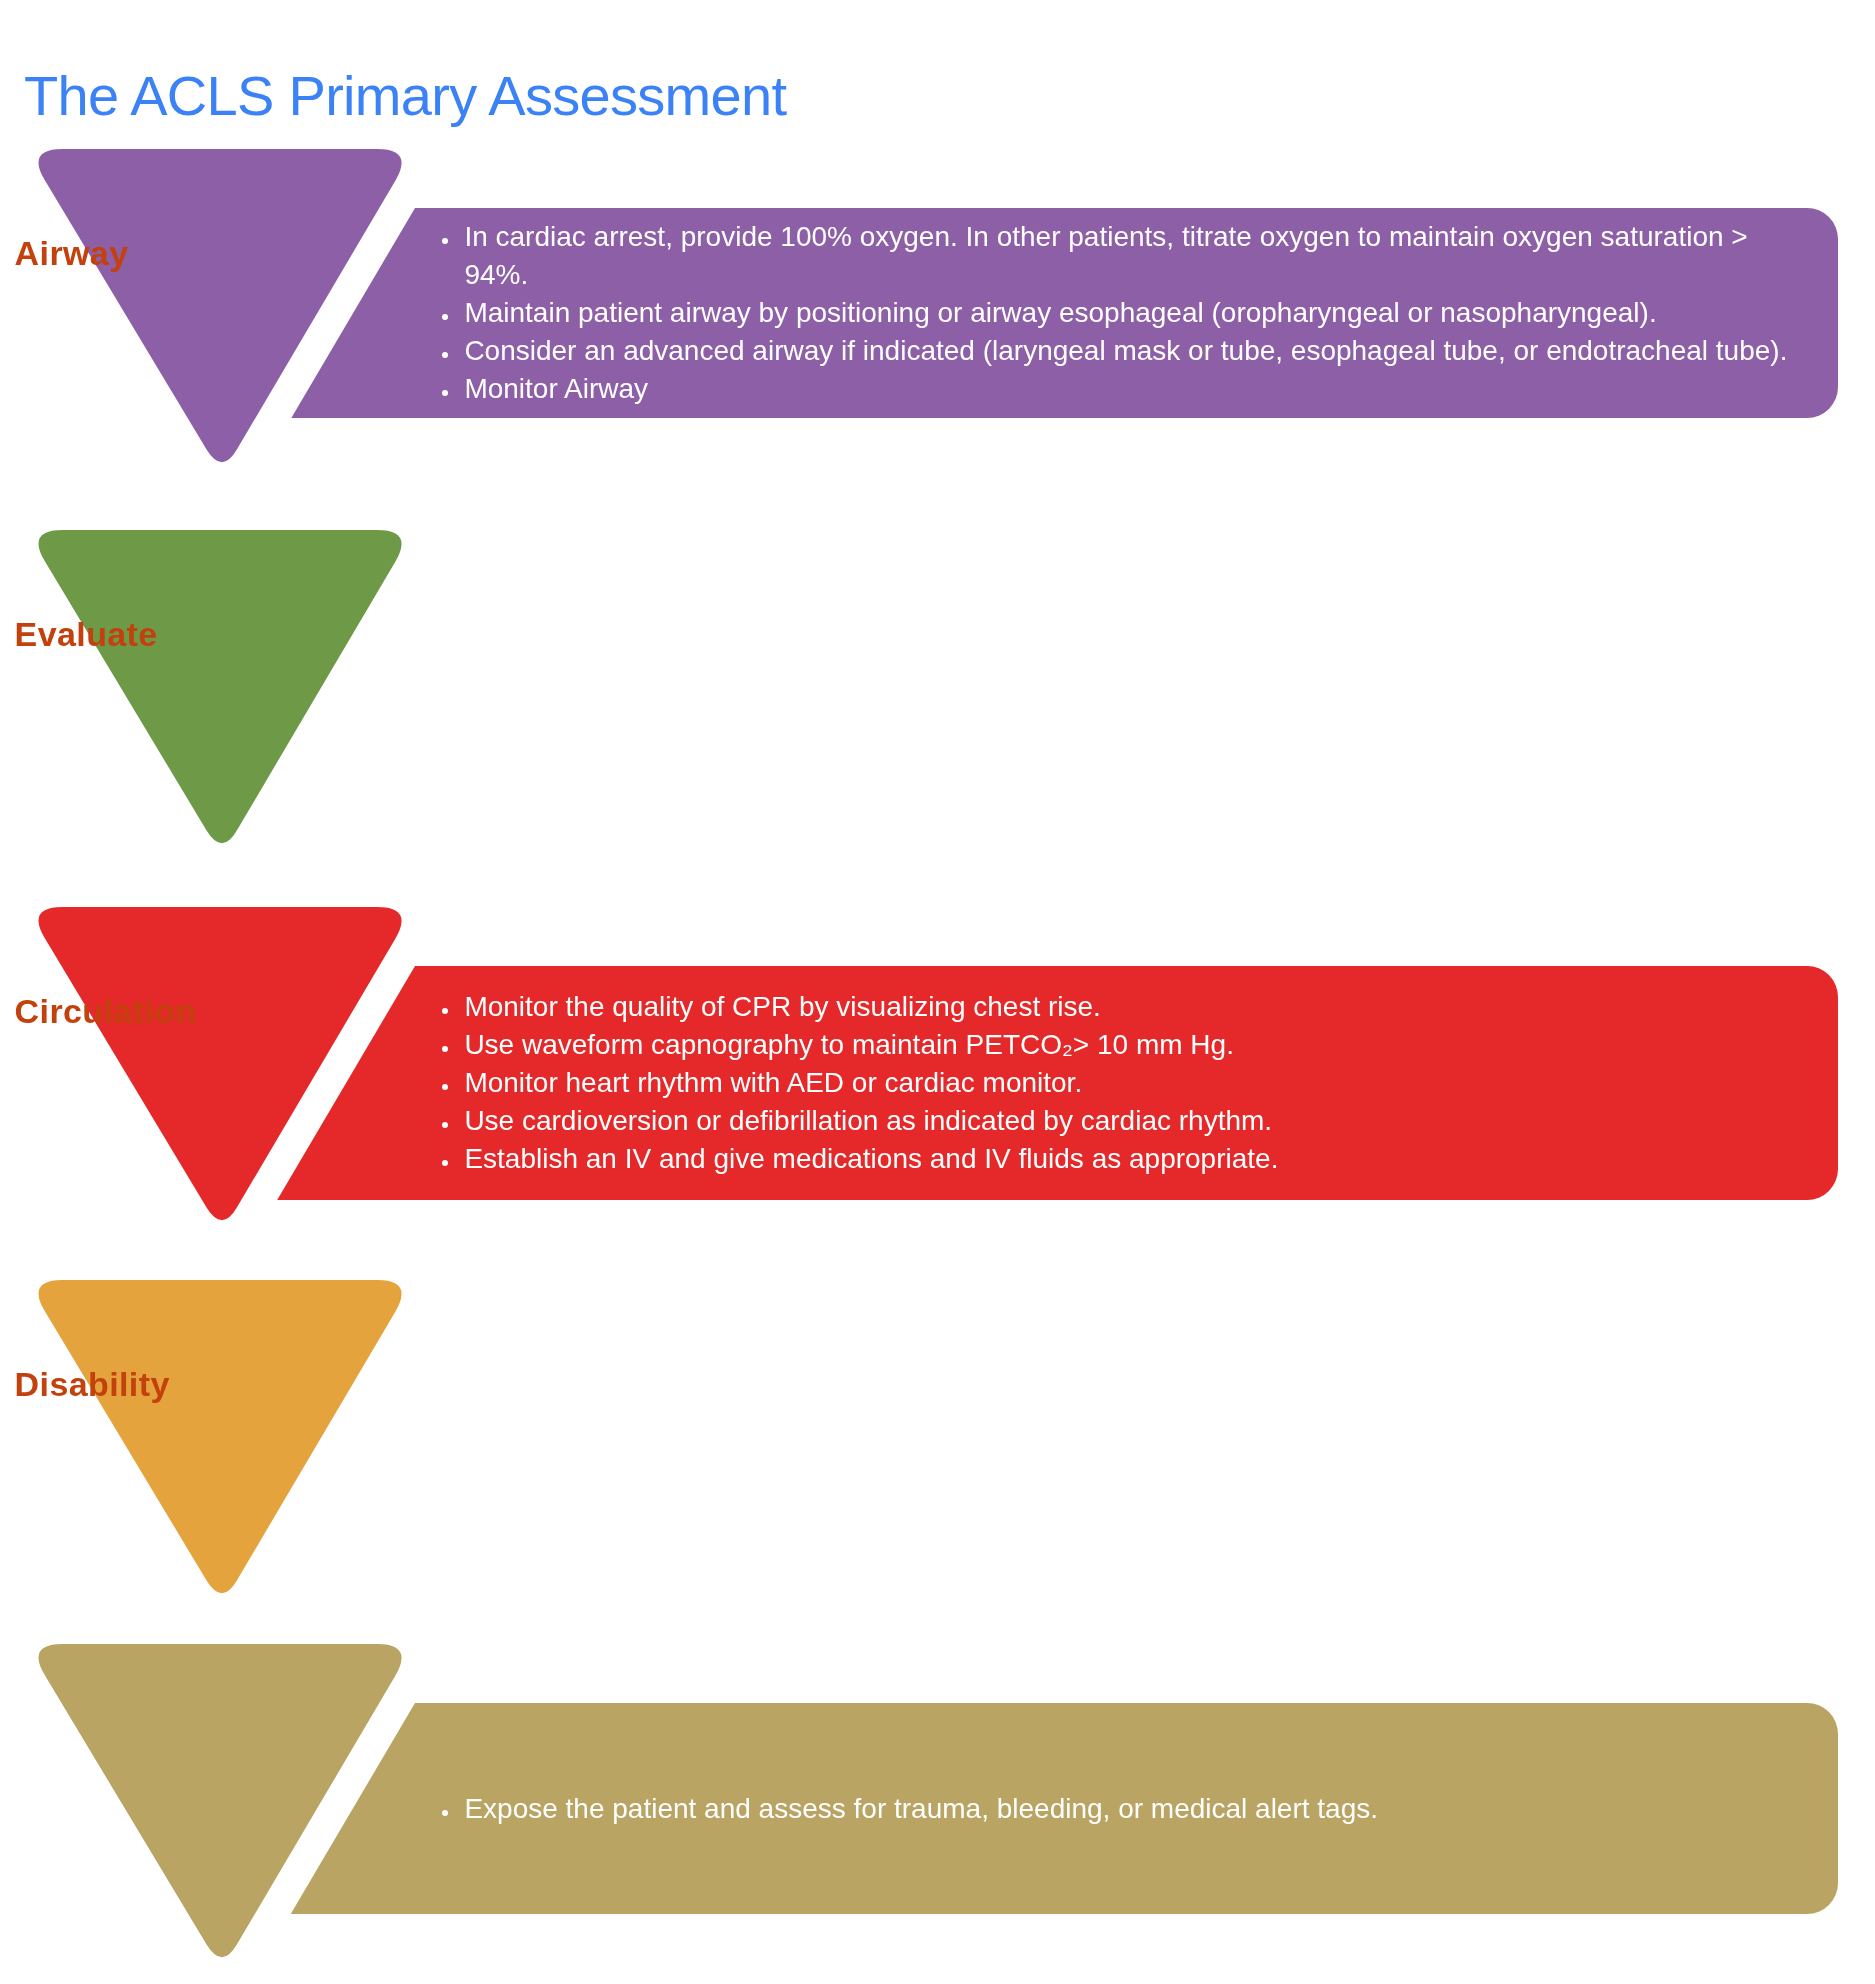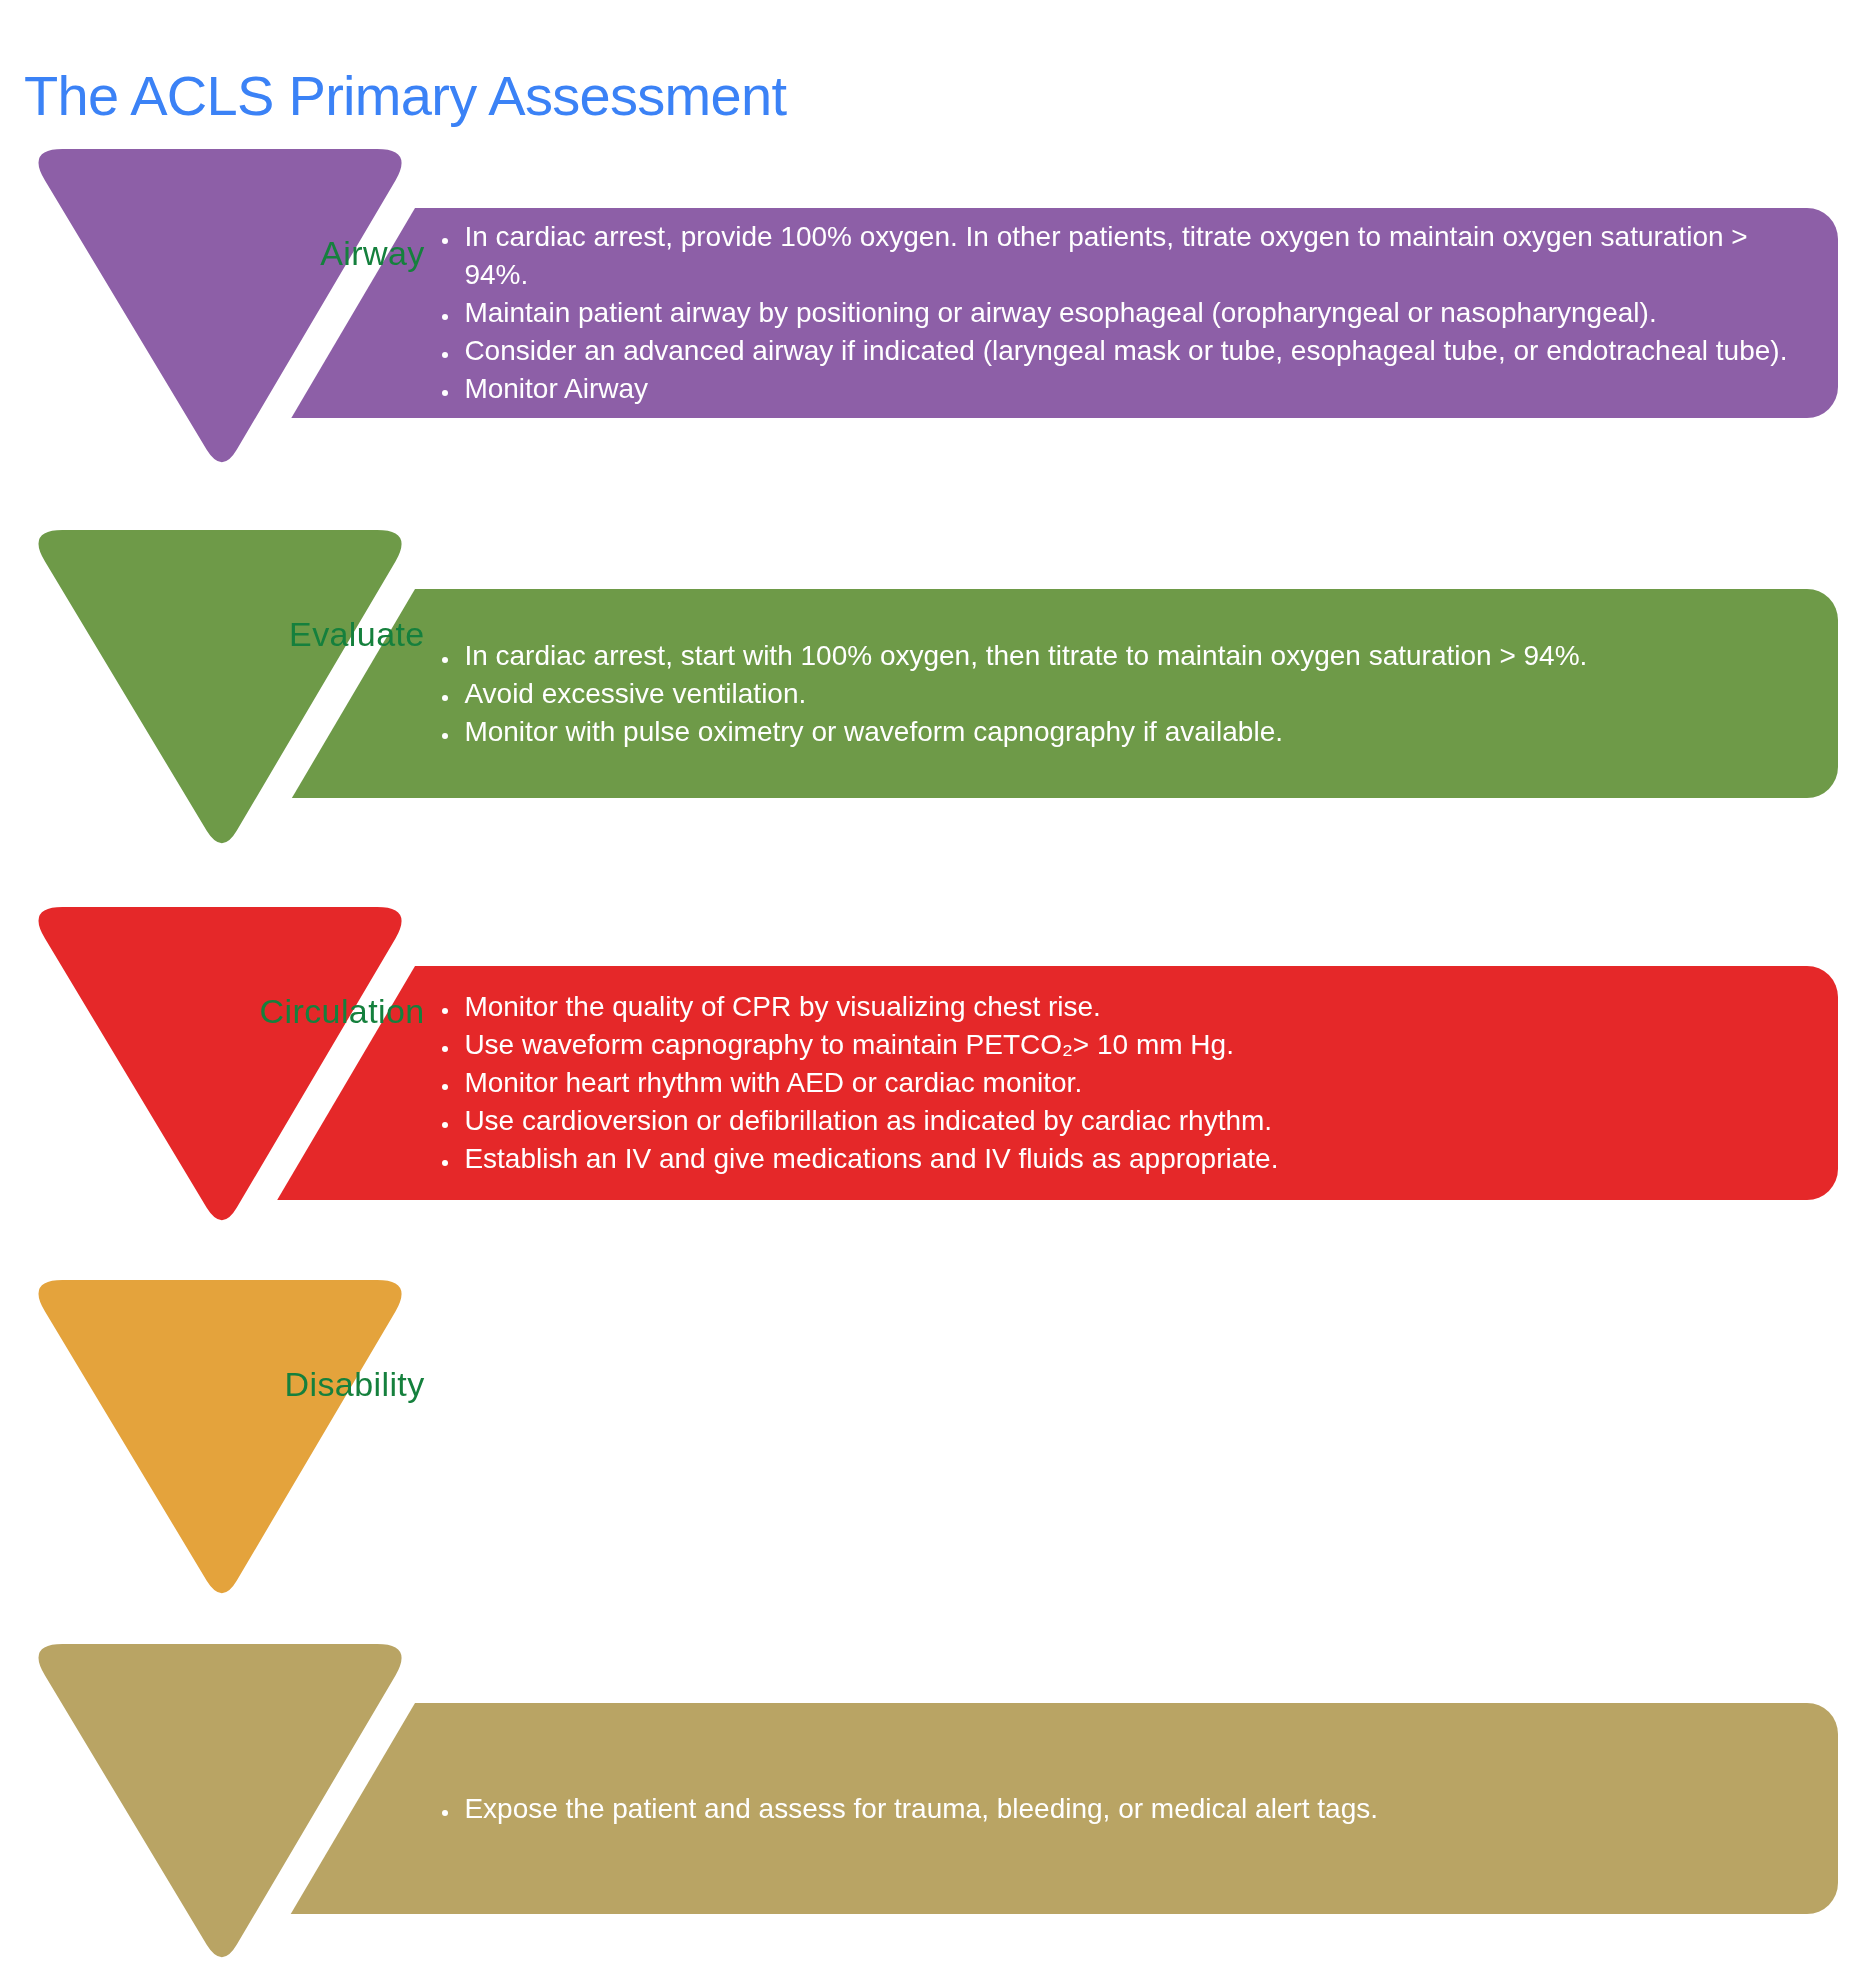--- a/index.html
+++ b/index.html
@@ -94,24 +94,24 @@
     stroke-width: 30;
     stroke-linejoin: round;
   }
   .tri-fill { fill: var(--c); }
 
   .tri-label {
     position: absolute;
     left: 14.6px;
     top: 85px;
     width: 410px;
-    text-align: right;
-    color: #15803d;
+    text-align: left;
+    color: #c2410c;
     font-size: 34px;
-    font-weight: normal;
+    font-weight: bold;
     z-index: 4;
     letter-spacing: 0.4px;
   }
 </style>
 </head>
 <body>
 
 <h1 class="page-title">The ACLS Primary Assessment</h1>
 
 <section class="row row-0" style="--c: #8d5fa7;">
@@ -125,27 +125,20 @@
   </div>
   <div class="slash"></div>
   <svg class="tri" viewBox="0 0 600 500" aria-hidden="true">
     <path class="tri-outline" d="M65,15 L495,15 Q545,15 520,58 L303,426 Q283,460 262,426 L41,58 Q15,15 65,15 Z"></path>
     <path class="tri-fill" d="M65,15 L495,15 Q545,15 520,58 L303,426 Q283,460 262,426 L41,58 Q15,15 65,15 Z"></path>
   </svg>
   <div class="tri-label">Airway</div>
 </section>
 
 <section class="row row-1" style="--c: #6e9a48;">
-  <div class="bar">
-    <ul class="bullets">
-        <li>In cardiac arrest, start with 100% oxygen, then titrate to maintain oxygen saturation &gt; 94%.</li>
-        <li>Avoid excessive ventilation.</li>
-        <li>Monitor with pulse oximetry or waveform capnography if available.</li>
-      </ul>
-  </div>
   <div class="slash"></div>
   <svg class="tri" viewBox="0 0 600 500" aria-hidden="true">
     <path class="tri-outline" d="M65,15 L495,15 Q545,15 520,58 L303,426 Q283,460 262,426 L41,58 Q15,15 65,15 Z"></path>
     <path class="tri-fill" d="M65,15 L495,15 Q545,15 520,58 L303,426 Q283,460 262,426 L41,58 Q15,15 65,15 Z"></path>
   </svg>
   <div class="tri-label">Evaluate</div>
 </section>
 
 <section class="row row-2" style="--c: #e52829;">
   <div class="bar">

